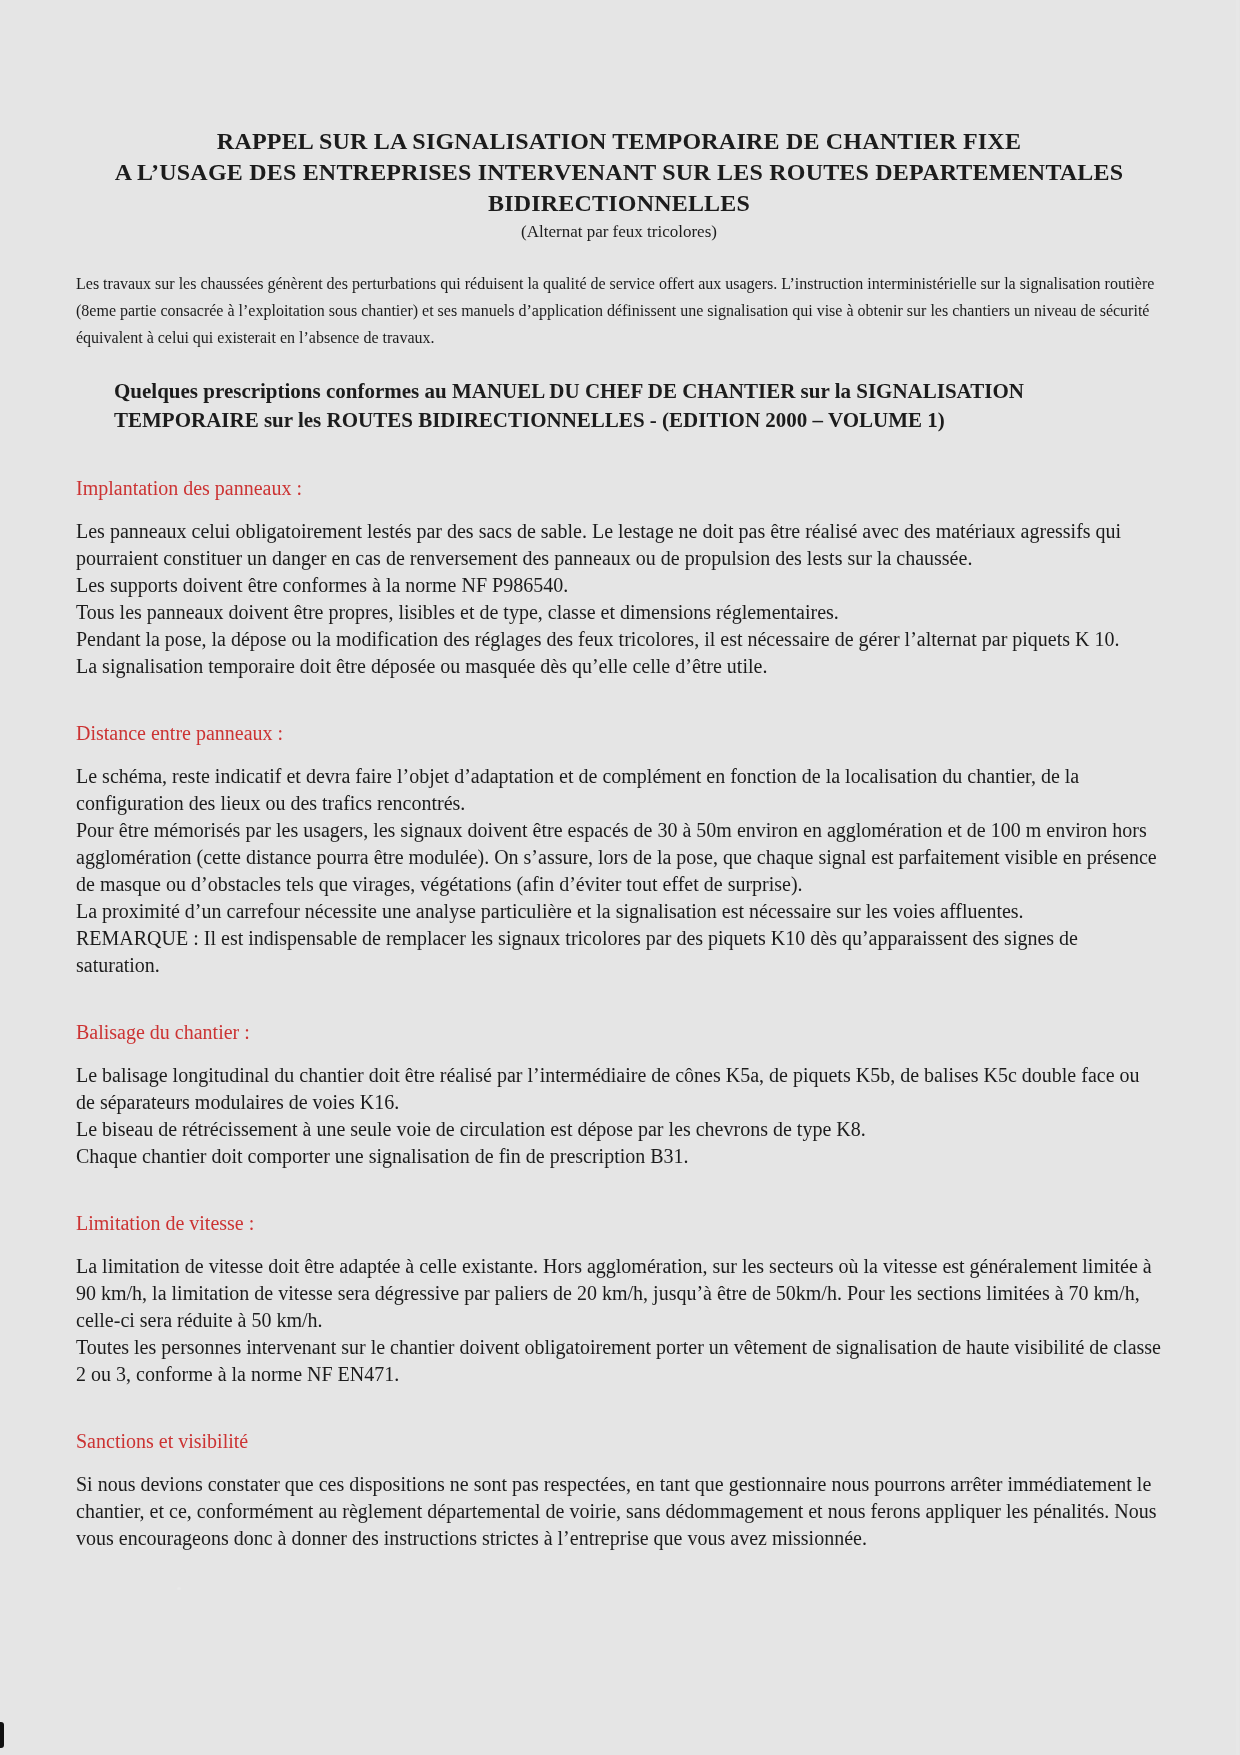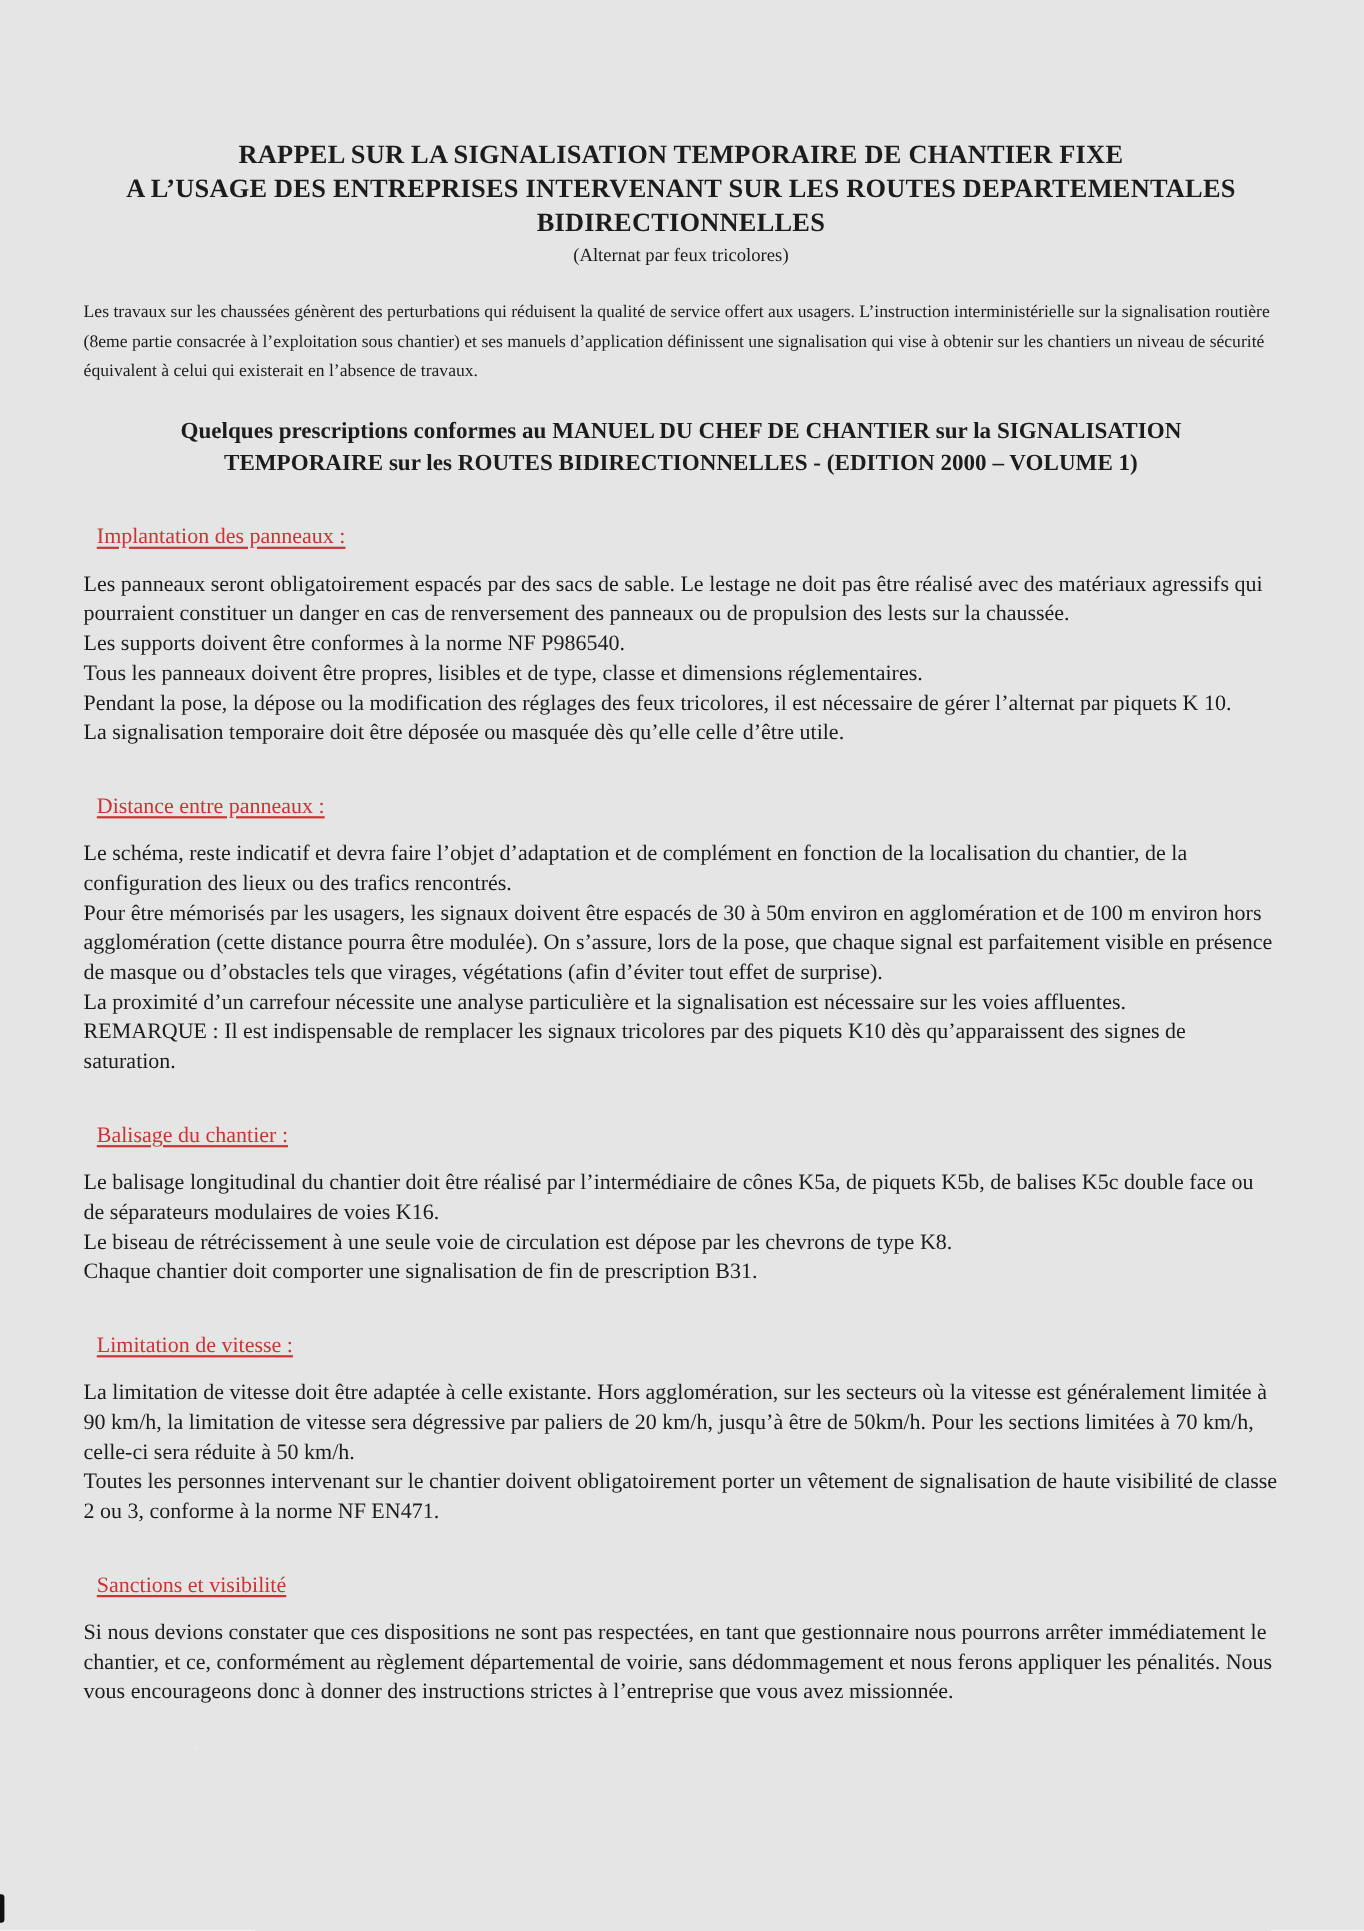--- a/index.html
+++ b/index.html
@@ -25,35 +25,32 @@
   .intro {
     margin-top: 28px;
     font-size: 16px;
     line-height: 27px;
     text-align: left;
   }
   
   .manual-heading {
     margin: 26px auto 0 auto;
     max-width: 1010px;
-    text-align: center;
     font-size: 21px;
     font-weight: bold;
     line-height: 29px;
   }
   
   .doc-section { margin-top: 42px; }
   .sec-heading {
     color: var(--accent);
     font-size: 20px;
     font-weight: normal;
-    text-decoration: underline;
     text-underline-offset: 3px;
     margin-bottom: 18px;
-    margin-left: 12px;
   }
   .line {
     font-size: 20px;
     line-height: 27px;
   }
   
   .edge-right {
     position: absolute; top: 0; right: 1px; width: 3px; height: 1755px;
     background: #e7e7e7;
   }
@@ -80,21 +77,21 @@
       </h1>
       <div class="title-note">(Alternat par feux tricolores)</div>
     </header>
 
     <p class="intro">Les travaux sur les chaussées génèrent des perturbations qui réduisent la qualité de service offert aux usagers. L’instruction interministérielle sur la signalisation routière (8eme partie consacrée à l’exploitation sous chantier) et ses manuels d’application définissent une signalisation qui vise à obtenir sur les chantiers un niveau de sécurité équivalent à celui qui existerait en l’absence de travaux.</p>
 
     <h2 class="manual-heading">Quelques prescriptions conformes au MANUEL DU CHEF DE CHANTIER sur la SIGNALISATION TEMPORAIRE sur les ROUTES BIDIRECTIONNELLES - (EDITION 2000 – VOLUME 1)</h2>
 
     <section class="doc-section">
       <h3 class="sec-heading">Implantation des panneaux :</h3>
-      <p class="line">Les panneaux seront obligatoirement espacés par des sacs de sable. Le lestage ne doit pas être réalisé avec des matériaux agressifs qui pourraient constituer un danger en cas de renversement des panneaux ou de propulsion des lests sur la chaussée.</p>
+      <p class="line">Les panneaux celui obligatoirement lestés par des sacs de sable. Le lestage ne doit pas être réalisé avec des matériaux agressifs qui pourraient constituer un danger en cas de renversement des panneaux ou de propulsion des lests sur la chaussée.</p>
       <p class="line">Les supports doivent être conformes à la norme NF P986540.</p>
       <p class="line">Tous les panneaux doivent être propres, lisibles et de type, classe et dimensions réglementaires.</p>
       <p class="line">Pendant la pose, la dépose ou la modification des réglages des feux tricolores, il est nécessaire de gérer l’alternat par piquets K 10.</p>
       <p class="line">La signalisation temporaire doit être déposée ou masquée dès qu’elle celle d’être utile.</p>
     </section>
 
     <section class="doc-section">
       <h3 class="sec-heading">Distance entre panneaux :</h3>
       <p class="line">Le schéma, reste indicatif et devra faire l’objet d’adaptation et de complément en fonction de la localisation du chantier, de la configuration des lieux ou des trafics rencontrés.</p>
       <p class="line">Pour être mémorisés par les usagers, les signaux doivent être espacés de 30 à 50m environ en agglomération et de 100 m environ hors agglomération (cette distance pourra être modulée). On s’assure, lors de la pose, que chaque signal est parfaitement visible en présence de masque ou d’obstacles tels que virages, végétations (afin d’éviter tout effet de surprise).</p>

